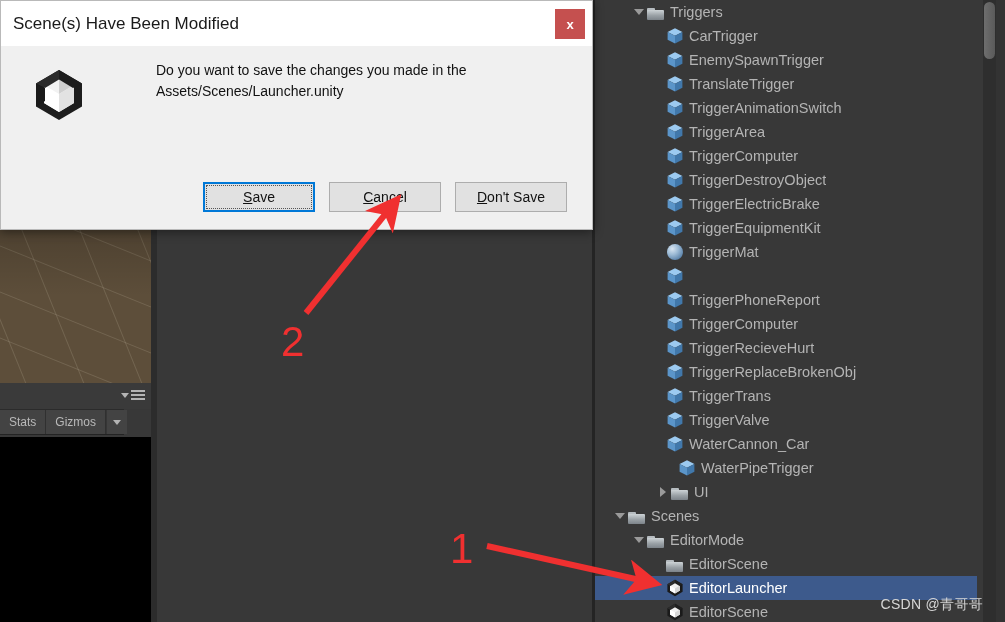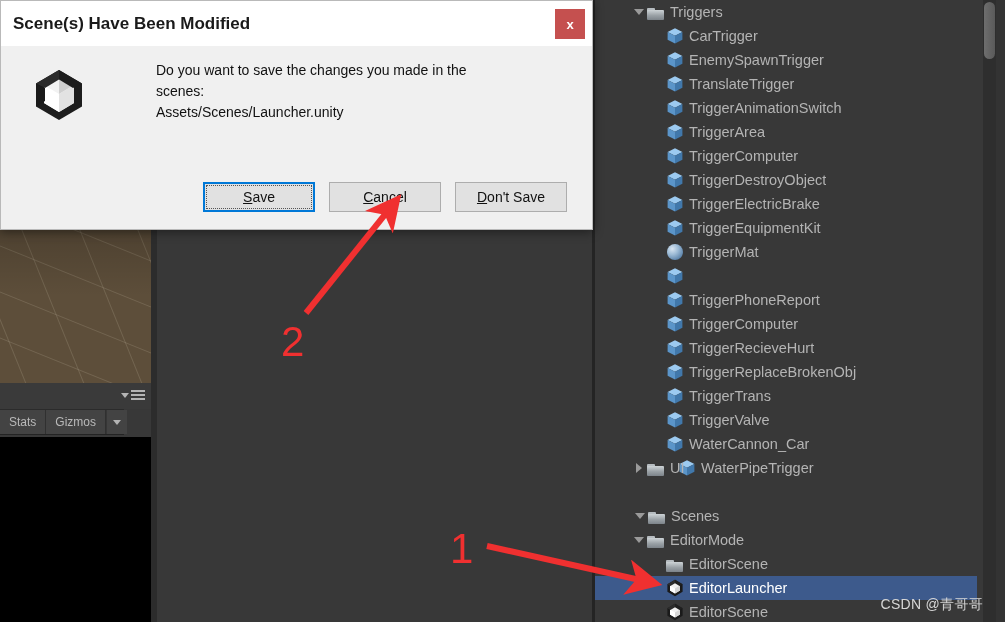--- a/index.html
+++ b/index.html
@@ -145,21 +145,21 @@
   .dialog {
     position: absolute; left: 0; top: 0; width: 593px; height: 230px;
     background: #f0f0f0; border: 1px solid #b9b9b9;
     box-shadow: 0 2px 10px rgba(0,0,0,.45);
   }
   .dialog-titlebar {
     position: relative; height: 45px; background: #ffffff;
     display: flex; align-items: center;
   }
   .dialog-title {
-    font-size: 17px; color: #1a1a1a; padding-left: 12px; font-weight: bold;
+    font-size: 17px; color: #1a1a1a; padding-left: 12px; font-weight: normal;
   }
   .dialog-close {
     position: absolute; right: 7px; top: 8px; width: 30px; height: 30px;
     background: #c5504f; color: #fff; font-size: 13px; font-weight: bold;
     display: flex; align-items: center; justify-content: center; border: none;
   }
   .dialog-body { position: relative; height: 236px; }
   .dialog-icon { position: absolute; left: 26px; top: 17px; width: 64px; height: 64px; }
   .dialog-text {
     position: absolute; left: 155px; top: 14px; width: 420px;
@@ -461,29 +461,29 @@
           <span class="twisty"></span>
           <span class="ico cube">
             <svg width="18" height="18" viewBox="0 0 18 18">
               <path d="M9 1.2 L16.4 5 L9 8.8 L1.6 5 Z" fill="#9ccaf0"></path>
               <path d="M1.6 5 L9 8.8 L9 16.6 L1.6 12.8 Z" fill="#5b95c9"></path>
               <path d="M16.4 5 L9 8.8 L9 16.6 L16.4 12.8 Z" fill="#4178ab"></path>
             </svg>
           </span>
           <span class="label">WaterPipeTrigger</span>
         </div>
-        <div class="row" style="top: 456px;">
+        <div class="row" style="top: 480px; margin-left: 24px;">
           <span style="flex: 0 0 auto; width: 37px; height: 24px;"></span>
           <span class="twisty">
             <i class="tri-right"></i>
           </span>
           <span class="ico folder"></span>
           <span class="label">UI</span>
         </div>
-        <div class="row" style="top: 504px; padding-left: 20px;">
+        <div class="row" style="top: 504px;">
           <span style="flex: 0 0 auto; width: 18px; height: 24px;"></span>
           <span class="twisty">
             <i class="tri-down"></i>
           </span>
           <span class="ico folder"></span>
           <span class="label">Scenes</span>
         </div>
         <div class="row" style="top: 528px;">
           <span style="flex: 0 0 auto; width: 37px; height: 24px;"></span>
           <span class="twisty">
@@ -546,21 +546,20 @@
           <path d="M32,13 L47,22 L32,31 Z" fill="#cfcfcf"></path>
           <path d="M17,22 L32,31 L32,49 L17,40 Z" fill="#ffffff"></path>
           <path d="M32,31 L47,22 L47,40 L32,49 Z" fill="#e2e2e2"></path>
           <path d="M32,7 L55,20.5 L46,25 L32,16.5 Z" fill="#1d1d1d"></path>
           <path d="M9,20.5 L32,7 L32,16.5 L18,25 Z" fill="#2b2b2b"></path>
           <path d="M9,43.5 L9,20.5 L18,25 L18,38 Z" fill="#1a1a1a"></path>
         </svg>
       </div>
       <div class="dialog-text">
         <div>Do you want to save the changes you made in the</div>
-        <div>scenes:</div>
         <div> Assets/Scenes/Launcher.unity</div>
         <span class="gap"></span>
       </div>
       <div class="dialog-buttons">
         <button class="dlg-btn default">
           <span><u>S</u><span>ave</span></span>
         </button>
         <button class="dlg-btn">
           <span><u>C</u><span>ancel</span></span>
         </button>

